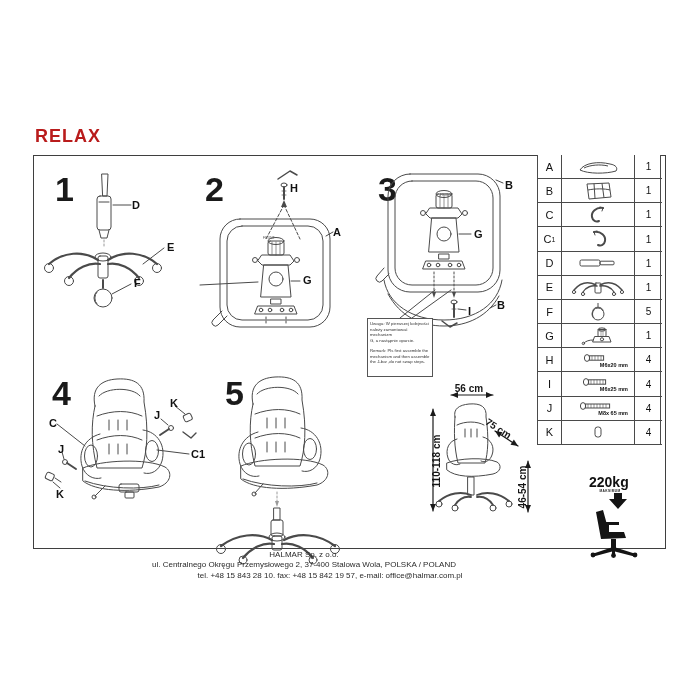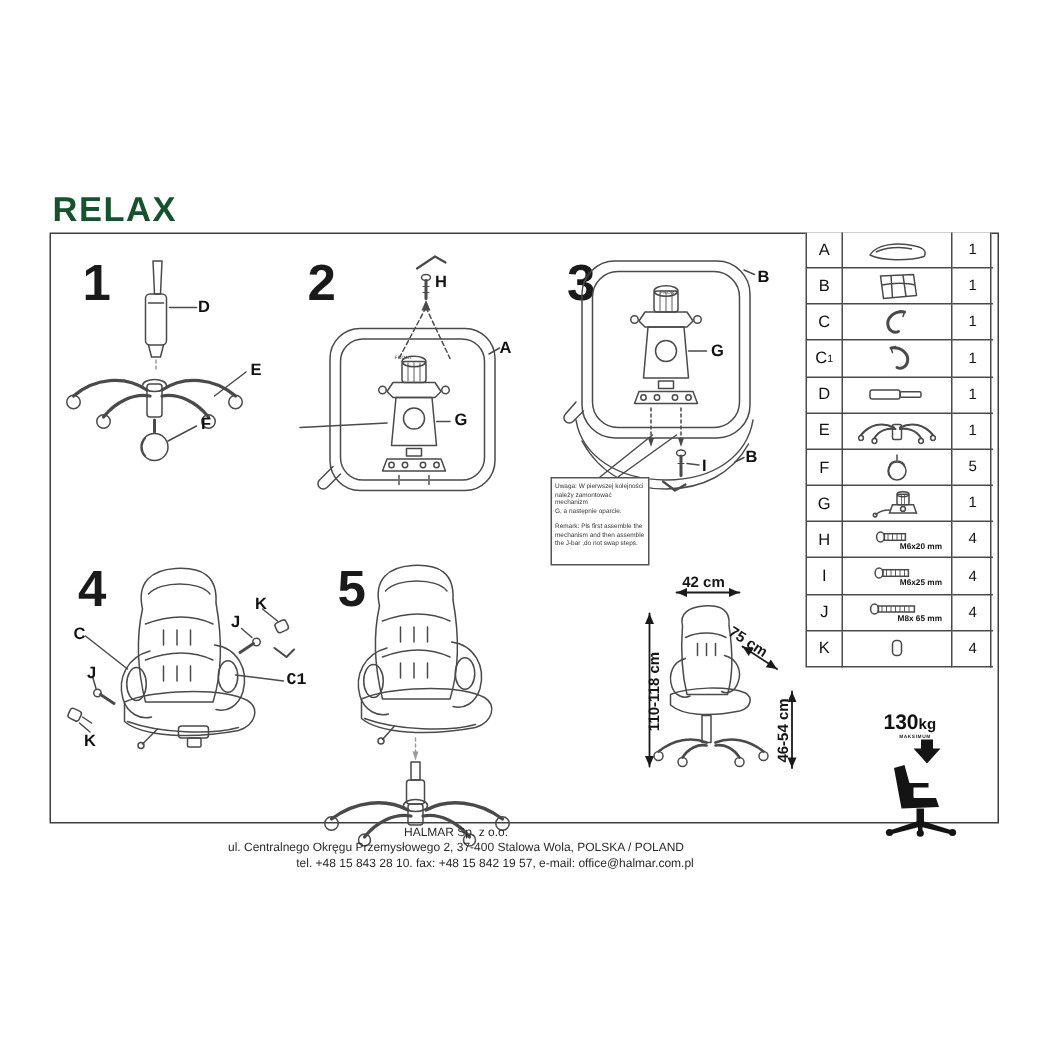--- a/index.html
+++ b/index.html
@@ -1,18 +1,18 @@
 <!DOCTYPE html>
 <html><head>
 <meta charset="utf-8">
 <style>
   html,body{margin:0;padding:0;background:#fff;}
   body{width:700px;height:700px;position:relative;font-family:"Liberation Sans",sans-serif;color:#111;overflow:hidden;}
   .abs{position:absolute;}
-  .title{left:35px;top:126px;font-size:23px;font-weight:bold;letter-spacing:1px;color:#14532d;text-align:right;}
+  .title{left:35px;top:126px;font-size:18px;font-weight:bold;letter-spacing:1px;color:#b91c1c;text-align:right;}
   .mainbox{left:33px;top:155px;width:633px;height:394px;border:1.3px solid #3f3f3f;box-sizing:border-box;background:#fff;}
   .stepnum{font-size:34px;font-weight:bold;color:#1a1a1a;line-height:1;}
   .callout{font-size:11px;font-weight:bold;color:#111;line-height:1;}
   svg.draw{position:absolute;overflow:visible;}
   
   .ptable{left:537px;top:155px;width:124px;height:290px;display:grid;grid-template-columns:24px 73px 27px;grid-auto-rows:1fr;border-left:1px solid #4a4a4a;border-right:1px solid #4a4a4a;border-bottom:0;box-sizing:border-box;background:#fff;}
   .ptable .cell{border-bottom:1px solid #4a4a4a;display:flex;align-items:center;justify-content:center;box-sizing:border-box;}
   .ptable .letter{font-size:11px;border-right:1px solid #4a4a4a;}
   .ptable .letter .sub{font-size:7px;vertical-align:sub;}
   .ptable .icon{border-right:1px solid #4a4a4a;flex-direction:column;gap:0;}
@@ -24,21 +24,21 @@
   .notebox .gap{height:5px;}
   
   .dim{font-size:10px;font-weight:bold;color:#161616;line-height:1;white-space:nowrap;}
   .dim64{left:446px;top:384px;width:46px;text-align:center;}
   .dim75{left:489px;top:417px;transform:rotate(33deg);transform-origin:left top;}
   .dim110{left:402px;top:456px;width:70px;text-align:center;transform:rotate(-90deg);}
   .dim46{left:495px;top:482px;width:56px;text-align:center;transform:rotate(-90deg);}
   
   .w130{left:589px;top:474px;font-weight:bold;line-height:1;white-space:nowrap;}
   .w130 .v{font-size:14px;}
-  .w130 .u{font-size:10px;margin-top:34px;}
+  .w130 .u{font-size:14px;margin-top:34px;}
   .wnote{left:591px;top:489px;width:38px;text-align:center;font-size:3.2px;font-weight:bold;color:#222;letter-spacing:.4px;}
   .front{font-size:3.2px;color:#444;line-height:1;letter-spacing:.2px;}
   
   .footer{left:0;width:608px;text-align:center;color:#2a2a2a;line-height:1;}
   .f1{top:551px;font-size:8px;}
   .f2{top:561px;font-size:8px;}
   .f3{top:571.5px;font-size:8px;margin-left:26px;}
 </style>
 </head>
 <body>
@@ -218,21 +218,21 @@
     <line x1="116" y1="47" x2="123" y2="53"></line>
     <line x1="130" y1="34" x2="140" y2="42"></line>
     <line x1="112" y1="78" x2="144" y2="82"></line>
   </g>
 </svg>
 <span class="abs callout" style="left:49px;top:418px;">C</span>
 <span class="abs callout" style="left:58px;top:444px;">J</span>
 <span class="abs callout" style="left:56px;top:489px;">K</span>
 <span class="abs callout" style="left:154px;top:410px;">J</span>
 <span class="abs callout" style="left:170px;top:398px;">K</span>
-<span class="abs callout" style="left:191px;top:449px;font-family:Liberation Mono, monospace;">C1</span>
+<span class="abs callout" style="left:191px;top:449px;">C1</span>
 
 <svg class="draw" style="left:205px;top:372px;" width="150" height="192" viewBox="0 0 150 192">
   <g stroke="#4a4a4a" fill="none" stroke-width="1" stroke-linecap="round" stroke-linejoin="round">
     <path d="M48,32 C44,14 54,6 70,5 C88,4 98,10 97,28 C102,56 100,78 95,94 L50,94 C44,70 44,50 48,32 Z"></path>
     <path d="M52,22 C60,13 86,13 93,22"></path>
     <path d="M50,42 C66,36 82,36 95,42"></path>
     <path d="M50,66 C66,60 82,60 95,66"></path>
     <line x1="62" y1="46" x2="62" y2="56"></line>
       <line x1="71" y1="46" x2="71" y2="56"></line>
       <line x1="80" y1="46" x2="80" y2="56"></line>
@@ -292,27 +292,27 @@
     <path d="M8,24 l-3,7 h6 Z" stroke="none"></path>
       <path d="M8,126 l-3,-7 h6 Z" stroke="none"></path>
     <line x1="103" y1="76" x2="103" y2="127"></line>
     <path d="M103,76 l-3,7 h6 Z" stroke="none"></path>
       <path d="M103,127 l-3,-7 h6 Z" stroke="none"></path>
     <line x1="70" y1="46" x2="93" y2="61"></line>
     <path d="M70,46 l7.5,1.2 -3.4,5.2 Z" stroke="none"></path>
       <path d="M93,61 l-7.5,-1.2 3.4,-5.2 Z" stroke="none"></path>
   </g>
 </svg>
-<span class="abs dim dim64">42 cm</span>
+<span class="abs dim dim64">56 cm</span>
 <span class="abs dim dim75">75 cm</span>
 <span class="abs dim dim110">110-118 cm</span>
 <span class="abs dim dim46">46-54 cm</span>
 
 <div class="abs w130">
-  <span class="v">130</span><span class="u">kg</span>
+  <span class="v">220</span><span class="u">kg</span>
 </div>
 <div class="abs wnote">MAKSIMUM</div>
 <svg class="draw" style="left:583px;top:493px;" width="70" height="64" viewBox="0 0 70 64">
   <g fill="#141414" stroke="none">
     <path d="M31,0 h8 v6 h5 l-9,10 -9,-10 h5 Z"></path>
     <path d="M13,19 l7,-2 6,22 15,0 2,6 -25,1 Z"></path>
     <path d="M23,29 l13,0 0,3 -10,0 0,7 -3,0 Z"></path>
     <rect x="28" y="46" width="5" height="9"></rect>
     <path d="M30,54 L9,61 l1.6,2.4 L31,58 Z"></path>
     <path d="M31,54 L53,61 l-1.6,2.4 L30,58 Z"></path>

